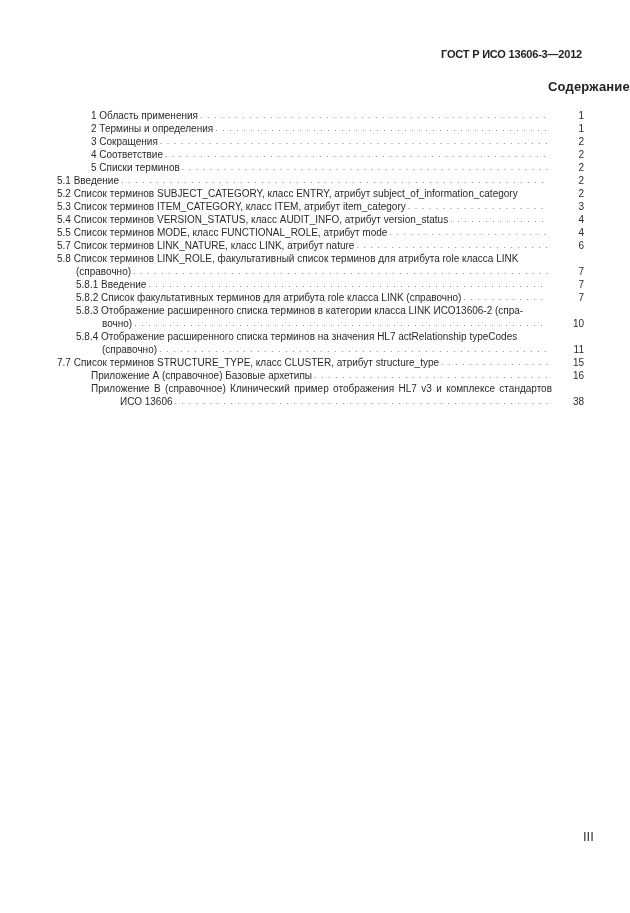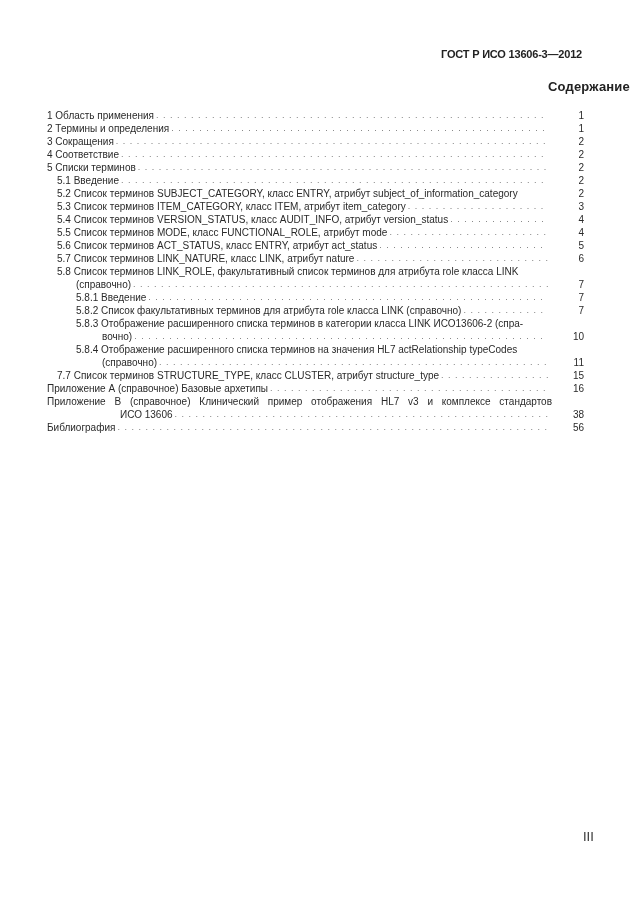--- a/index.html
+++ b/index.html
@@ -75,21 +75,21 @@
       letter-spacing: 1px;
     }
     .toc-page {
       flex: 0 0 auto;
       width: 30px;
       text-align: right;
     }
     .toc-spacer {
       flex: 1 1 auto;
     }
-    .l1 { padding-left: 0; }
+    .l1 { padding-left: 0; margin-left: 44px; }
     .l2 { padding-left: 10px; }
     .l3 { padding-left: 29px; }
     .c2 { padding-left: 29px; }
     .c3 { padding-left: 55px; }
     .capp { padding-left: 73px; }
     .page-number {
       position: absolute;
       top: 829px;
       left: 583px;
       font-size: 13px;
@@ -148,25 +148,20 @@
       <span class="toc-text">5.4 Список терминов VERSION_STATUS, класс AUDIT_INFO, атрибут version_status</span>
       <span class="toc-dots"></span>
       <span class="toc-page">4</span>
     </div>
     <div class="toc-row l2">
       <span class="toc-text">5.5 Список терминов MODE, класс FUNCTIONAL_ROLE, атрибут mode</span>
       <span class="toc-dots"></span>
       <span class="toc-page">4</span>
     </div>
     <div class="toc-row l2">
-      <span class="toc-text">5.6 Список терминов ACT_STATUS, класс ENTRY, атрибут act_status</span>
-      <span class="toc-dots"></span>
-      <span class="toc-page">5</span>
-    </div>
-    <div class="toc-row l2">
       <span class="toc-text">5.7 Список терминов LINK_NATURE, класс LINK, атрибут nature</span>
       <span class="toc-dots"></span>
       <span class="toc-page">6</span>
     </div>
     <div class="toc-row l2">
       <span class="toc-text">5.8 Список терминов LINK_ROLE, факультативный список терминов для атрибута role класса LINK</span>
       <span class="toc-spacer"></span>
       <span class="toc-page"></span>
     </div>
     <div class="toc-row c2">
@@ -216,20 +211,15 @@
     </div>
     <div class="toc-row l1">
       <span class="toc-text full">Приложение В (справочное) Клинический пример отображения HL7 v3 и комплексе стандартов</span>
       <span class="toc-page"></span>
     </div>
     <div class="toc-row capp">
       <span class="toc-text">ИСО 13606</span>
       <span class="toc-dots"></span>
       <span class="toc-page">38</span>
     </div>
-    <div class="toc-row l1">
-      <span class="toc-text">Библиография</span>
-      <span class="toc-dots"></span>
-      <span class="toc-page">56</span>
-    </div>
   </div>
 
 <div class="page-number">III</div>
 
 </body></html>

